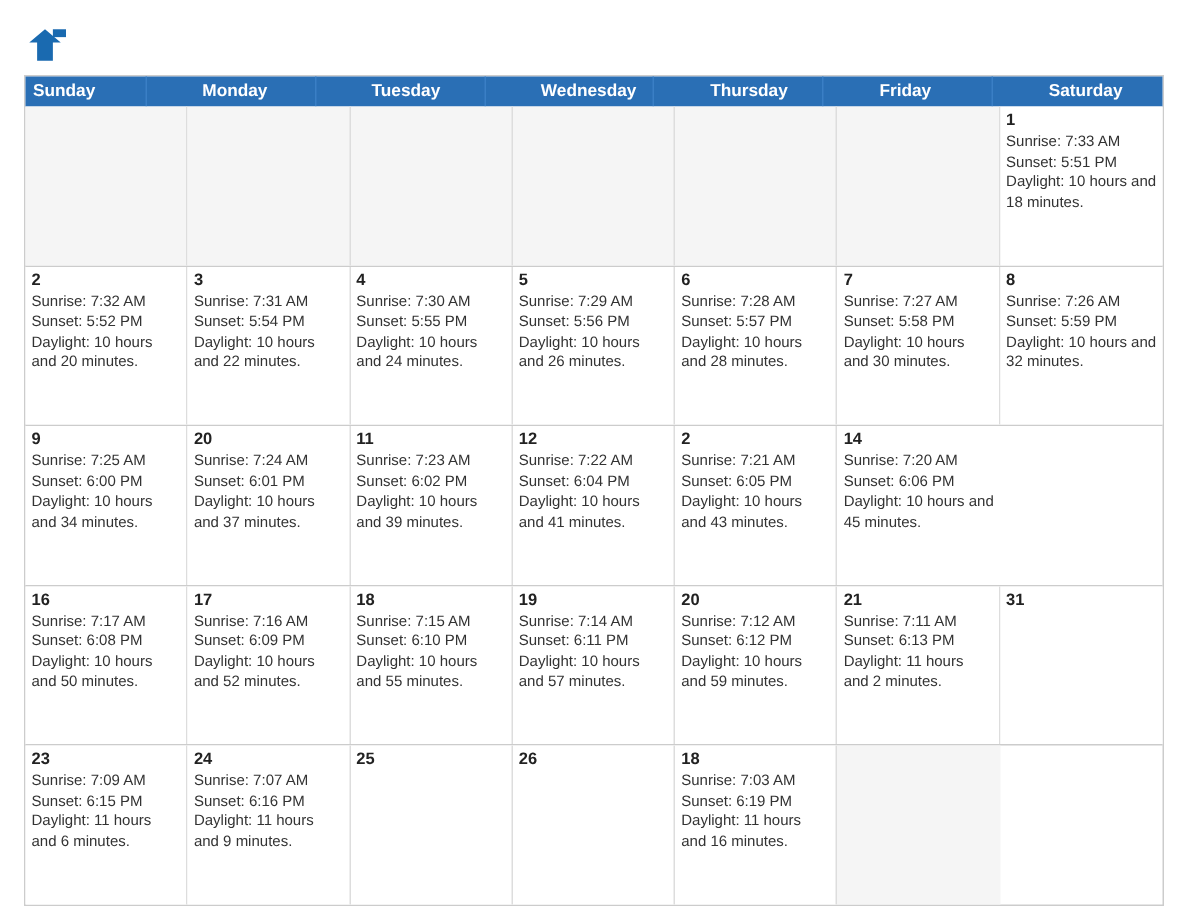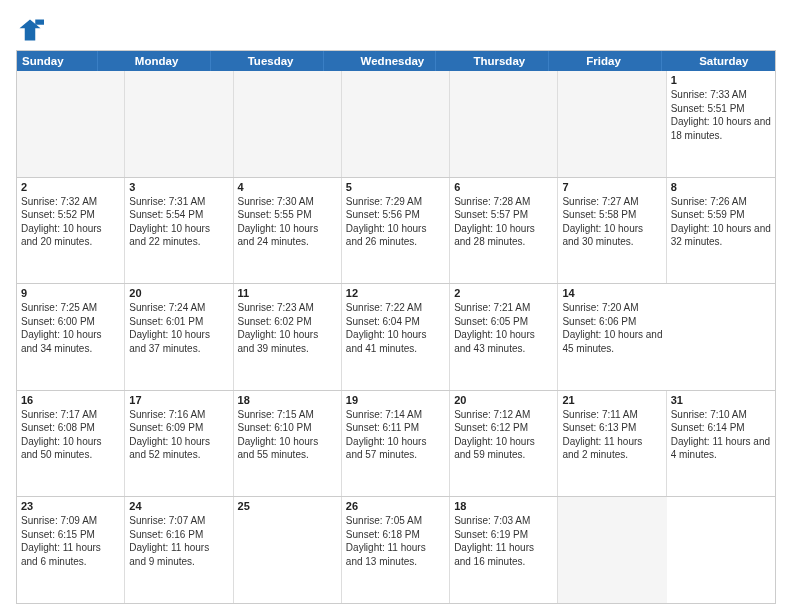--- a/index.html
+++ b/index.html
@@ -231,38 +231,36 @@
           <div class="cal-cell">
             <div class="day-num">20</div>
             <div class="day-info">Sunrise: 7:12 AM<br>Sunset: 6:12 PM<br>Daylight: 10 hours and 59 minutes.</div>
           </div>
           <div class="cal-cell">
             <div class="day-num">21</div>
             <div class="day-info">Sunrise: 7:11 AM<br>Sunset: 6:13 PM<br>Daylight: 11 hours and 2 minutes.</div>
           </div>
           <div class="cal-cell">
             <div class="day-num">31</div>
-            <div class="day-info">Sunrise: 7:10 AM<br>Sunset: 6:14 PM<br>Daylight: 11 hours and 4 minutes.</div>
           </div>
         </div>
         <div class="cal-week">
           <div class="cal-cell">
             <div class="day-num">23</div>
             <div class="day-info">Sunrise: 7:09 AM<br>Sunset: 6:15 PM<br>Daylight: 11 hours and 6 minutes.</div>
           </div>
           <div class="cal-cell">
             <div class="day-num">24</div>
             <div class="day-info">Sunrise: 7:07 AM<br>Sunset: 6:16 PM<br>Daylight: 11 hours and 9 minutes.</div>
           </div>
           <div class="cal-cell">
             <div class="day-num">25</div>
           </div>
           <div class="cal-cell">
             <div class="day-num">26</div>
-            <div class="day-info">Sunrise: 7:05 AM<br>Sunset: 6:18 PM<br>Daylight: 11 hours and 13 minutes.</div>
           </div>
           <div class="cal-cell">
             <div class="day-num">18</div>
             <div class="day-info">Sunrise: 7:03 AM<br>Sunset: 6:19 PM<br>Daylight: 11 hours and 16 minutes.</div>
           </div>
           <div class="cal-cell empty"></div>
         </div>
       </div>
   </div>
 </div>

